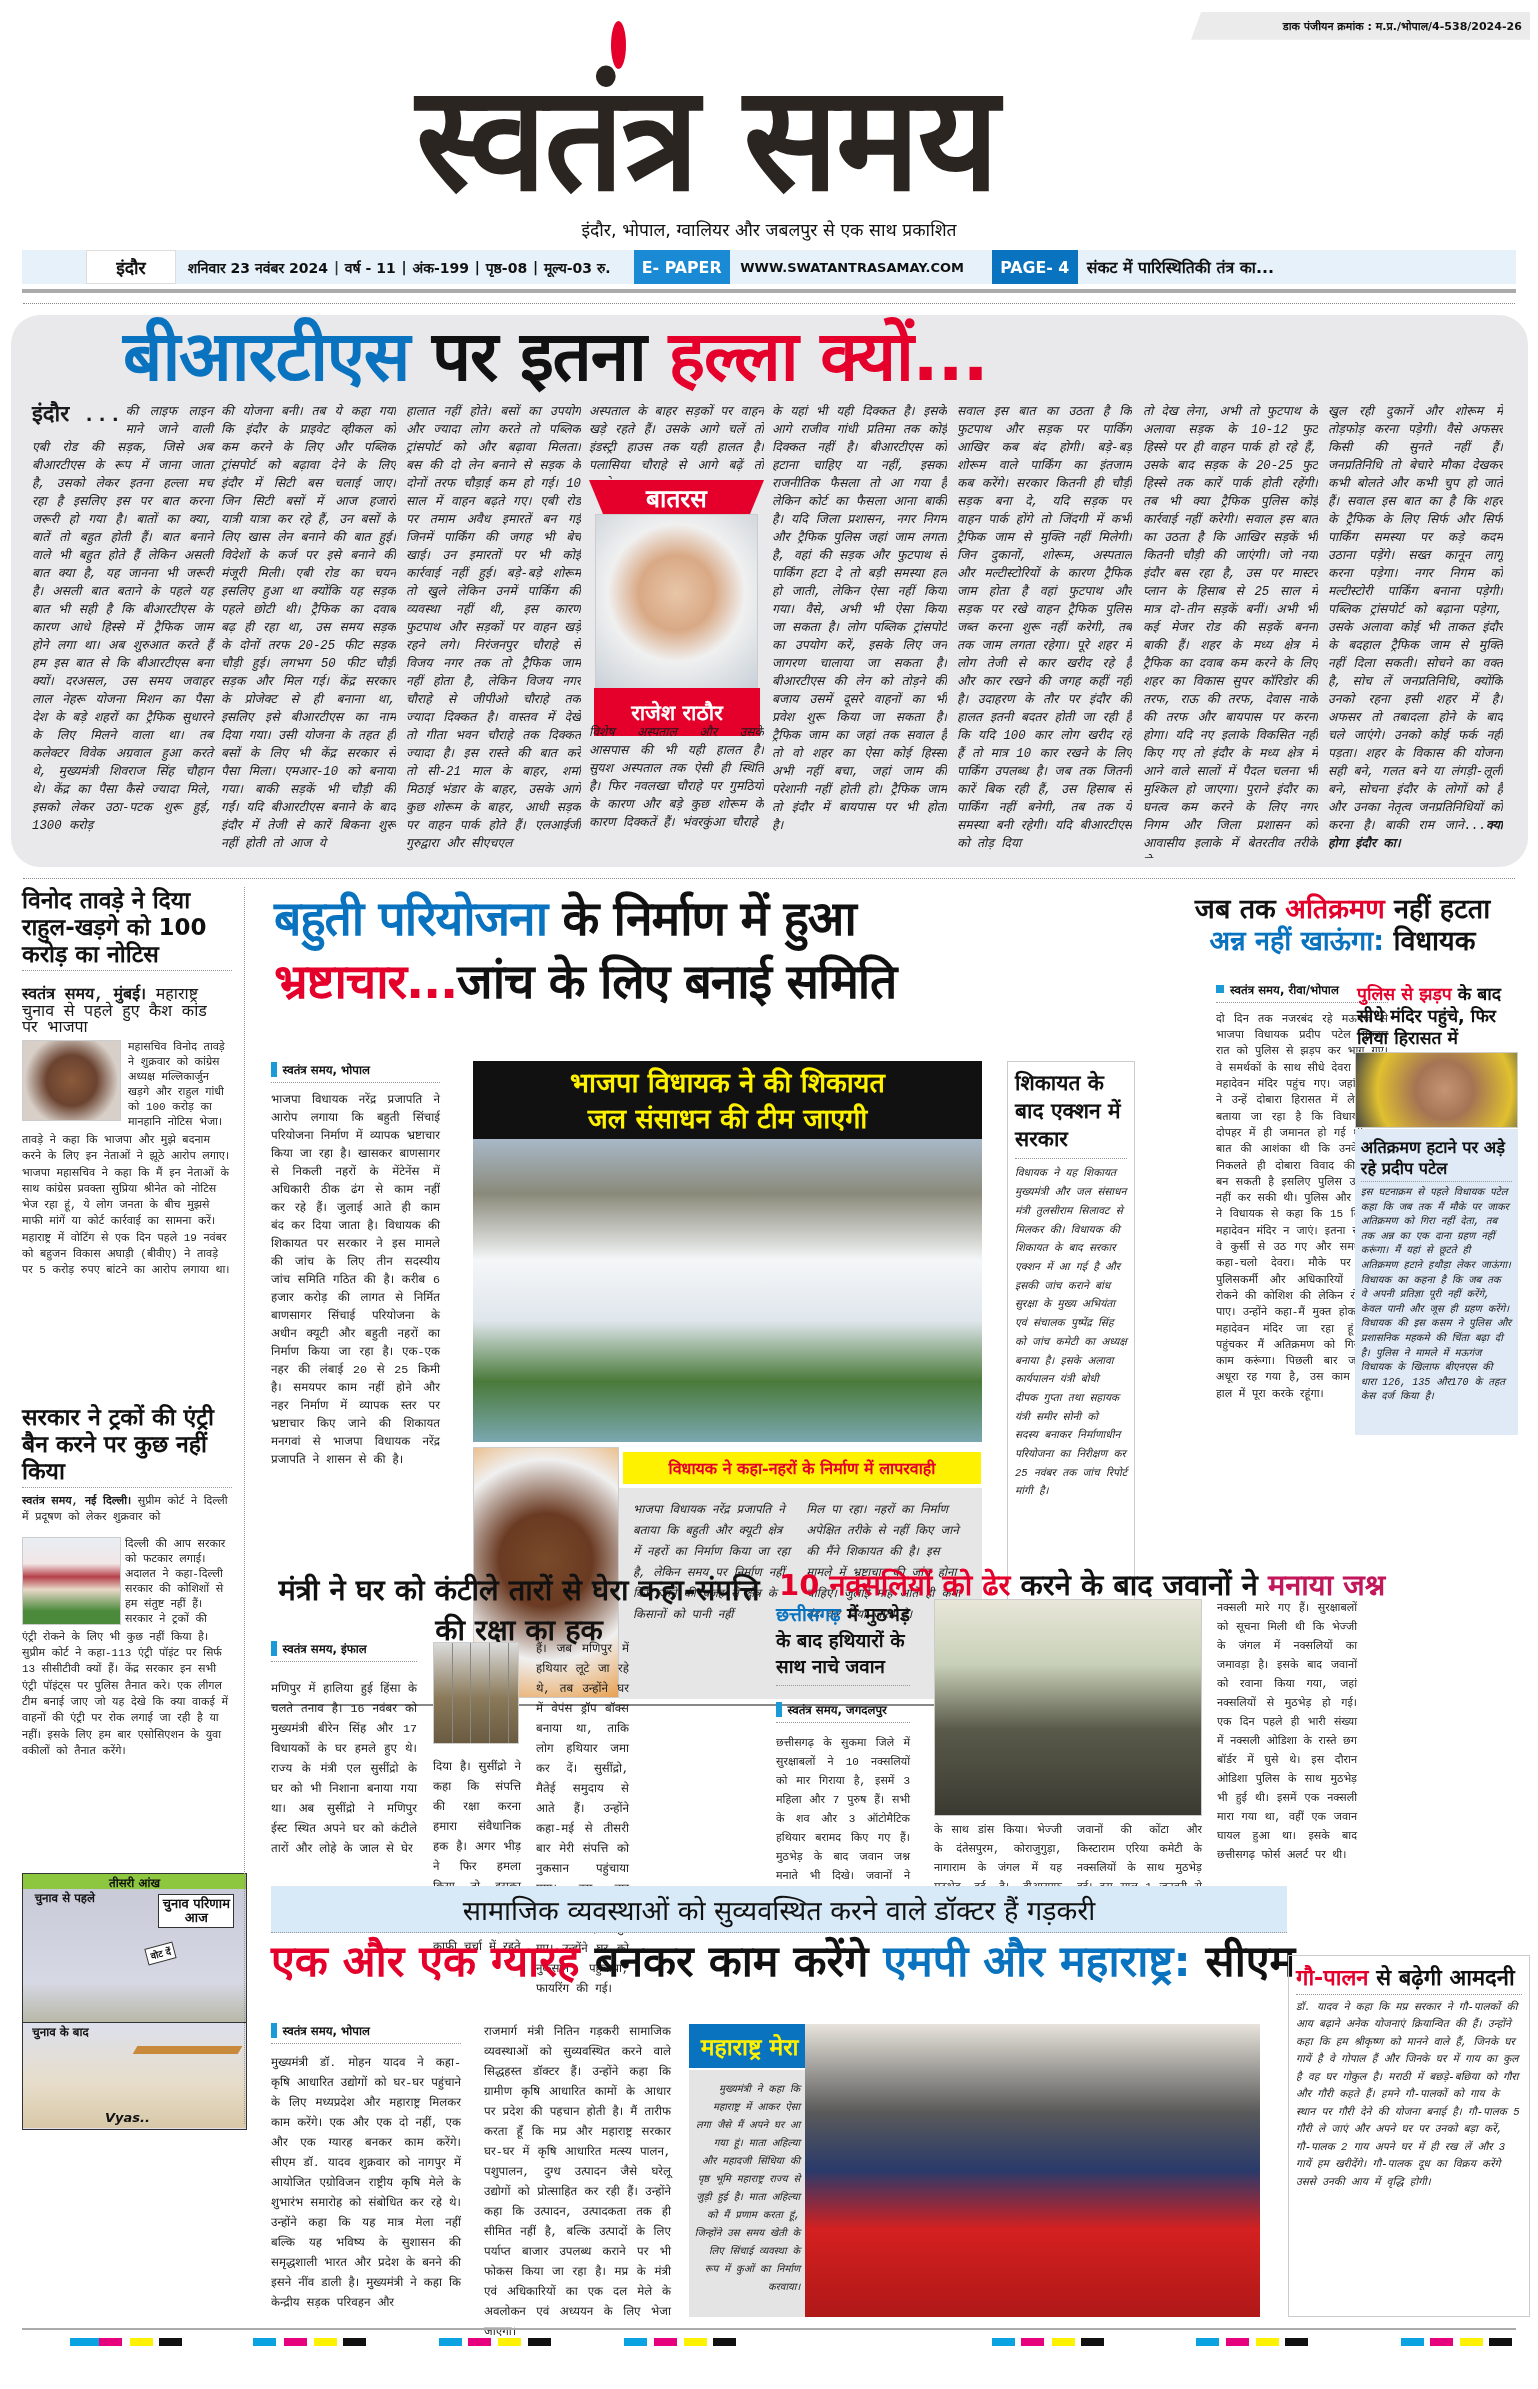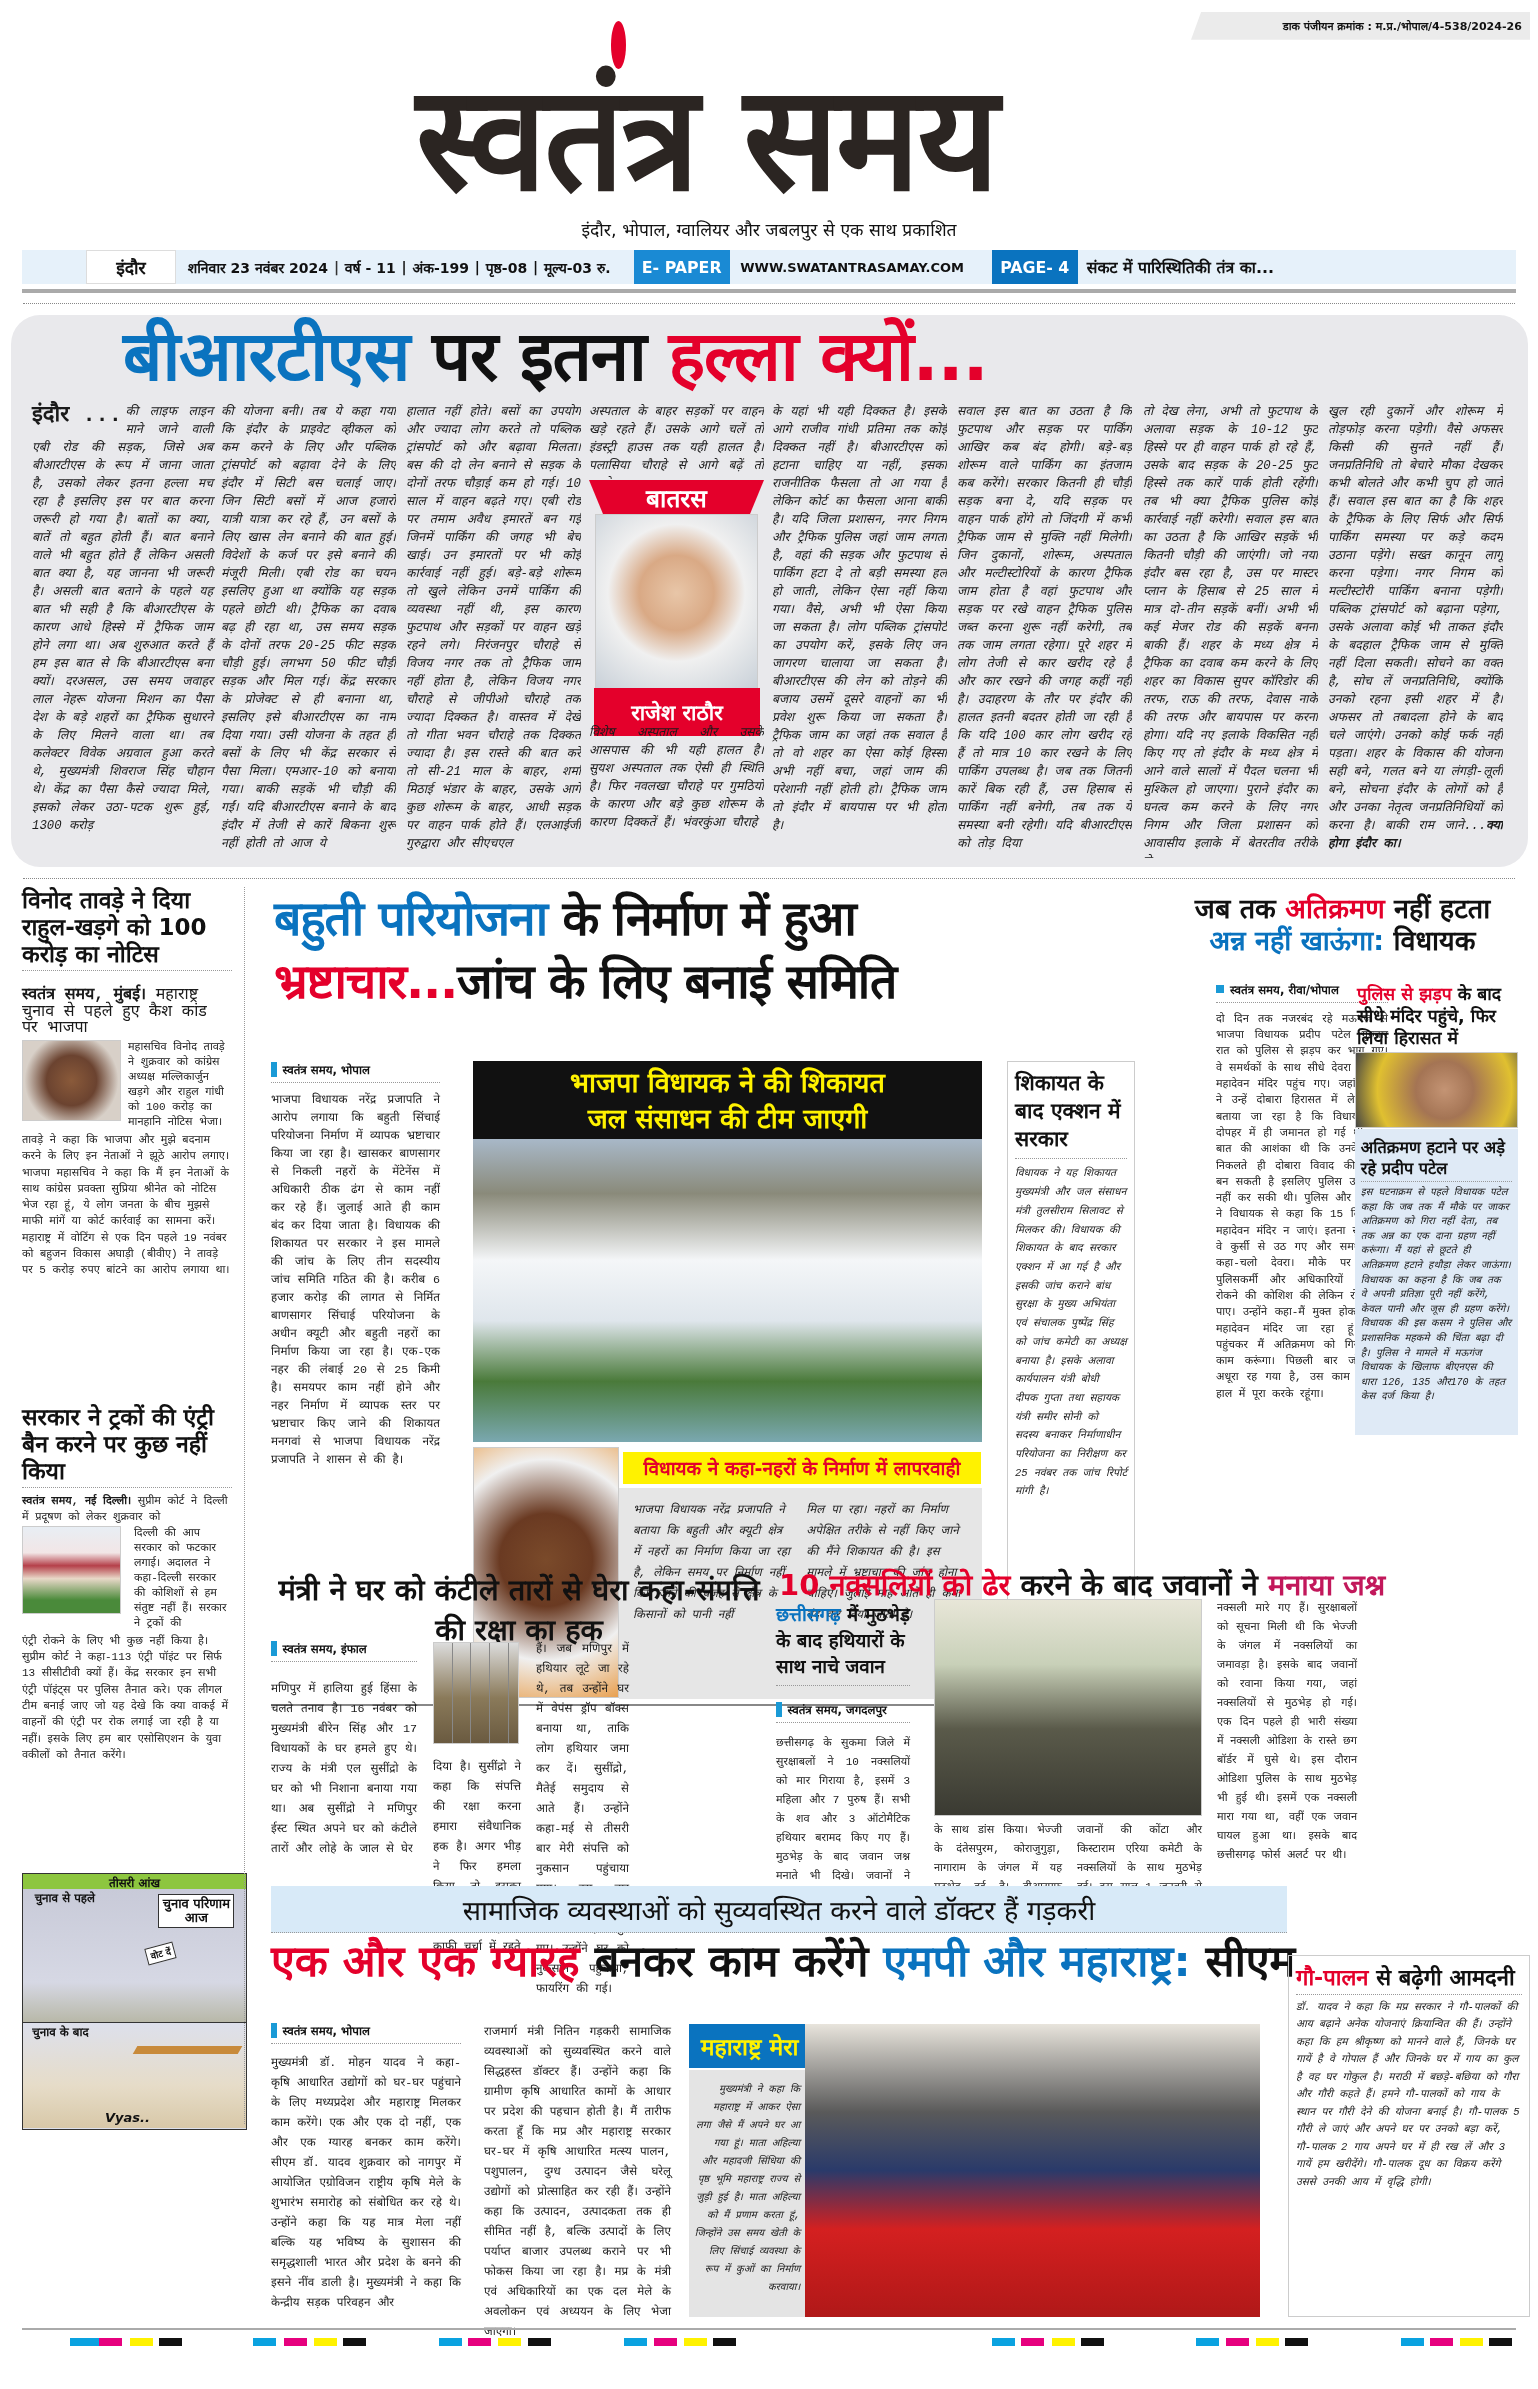--- a/index.html
+++ b/index.html
@@ -93,21 +93,21 @@
   </div>
   <div class="body-text" style="font-size:11px;line-height:16.3px;text-align:left;margin-top:2.3px">तावड़े ने कहा कि भाजपा और मुझे बदनाम करने के लिए इन नेताओं ने झूठे आरोप लगाए। भाजपा महासचिव ने कहा कि मैं इन नेताओं के साथ कांग्रेस प्रवक्ता सुप्रिया श्रीनेत को नोटिस भेज रहा हूं, ये लोग जनता के बीच मुझसे माफी मांगें या कोर्ट कार्रवाई का सामना करें। महाराष्ट्र में वोटिंग से एक दिन पहले 19 नवंबर को बहुजन विकास अघाड़ी (बीवीए) ने तावड़े पर 5 करोड़ रुपए बांटने का आरोप लगाया था।</div>
 </div>
 
 <div class="abs" style="left:22px;top:1404px;width:210px">
   <div class="headline" style="font-size:23px;line-height:27px;padding-bottom:2.3px;border-bottom:1.2px dotted #999">सरकार ने ट्रकों की एंट्री बैन करने पर कुछ नहीं किया</div>
   <div class="body-text" style="margin-top:4.7px;font-size:11px;line-height:16.3px;text-align:left">
     <b>स्वतंत्र समय, नई दिल्ली।</b>
     <span>सुप्रीम कोर्ट ने दिल्ली में प्रदूषण को लेकर शुक्रवार को</span>
   </div>
-  <div style="display:flex;gap:13px;margin-top:0">
+  <div style="display:flex;gap:4px;margin-top:11px">
     <div class="photo" style="width:99px;height:88px;flex:none;background:linear-gradient(180deg,#e8eef4 0,#f2e6e6 30%,#b5404a 45%,#e8d8c8 60%,#4a8a3a 85%)"></div>
     <div class="body-text" style="font-size:11px;line-height:15px;text-align:left">दिल्ली की आप सरकार को फटकार लगाई। अदालत ने कहा-दिल्ली सरकार की कोशिशों से हम संतुष्ट नहीं हैं। सरकार ने ट्रकों की</div>
   </div>
   <div class="body-text" style="font-size:11px;line-height:16.3px;text-align:left;margin-top:2.3px">एंट्री रोकने के लिए भी कुछ नहीं किया है। सुप्रीम कोर्ट ने कहा-113 एंट्री पॉइंट पर सिर्फ 13 सीसीटीवी क्यों हैं। केंद्र सरकार इन सभी एंट्री पॉइंट्स पर पुलिस तैनात करे। एक लीगल टीम बनाई जाए जो यह देखे कि क्या वाकई में वाहनों की एंट्री पर रोक लगाई जा रही है या नहीं। इसके लिए हम बार एसोसिएशन के युवा वकीलों को तैनात करेंगे।</div>
 </div>
 
 <div class="abs" style="left:22px;top:1873px;width:225px;height:257px;border:1.2px solid #333;background:#dde0ec">
   <div style="height:15px;background:#8dc63f;display:flex;align-items:center;justify-content:center;font-size:11.7px;font-weight:bold">
       <span>तीसरी आंख</span>
     </div>
@@ -135,21 +135,21 @@
       <span>स्वतंत्र समय, भोपाल</span>
     </div>
   <div class="body-text" style="font-size:11.7px;line-height:18px">भाजपा विधायक नरेंद्र प्रजापति ने आरोप लगाया कि बहुती सिंचाई परियोजना निर्माण में व्यापक भ्रष्टाचार किया जा रहा है। खासकर बाणसागर से निकली नहरों के मेंटेनेंस में अधिकारी ठीक ढंग से काम नहीं कर रहे हैं। जुलाई आते ही काम बंद कर दिया जाता है। विधायक की शिकायत पर सरकार ने इस मामले की जांच के लिए तीन सदस्यीय जांच समिति गठित की है। करीब 6 हजार करोड़ की लागत से निर्मित बाणसागर सिंचाई परियोजना के अधीन क्यूटी और बहुती नहरों का निर्माण किया जा रहा है। एक-एक नहर की लंबाई 20 से 25 किमी है। समयपर काम नहीं होने और नहर निर्माण में व्यापक स्तर पर भ्रष्टाचार किए जाने की शिकायत मनगवां से भाजपा विधायक नरेंद्र प्रजापति ने शासन से की है।</div>
 </div>
 <div class="abs" style="left:473px;top:1061px;width:509px;height:78px;background:#111;color:#fff200;text-align:center;font-weight:bold;font-size:27px;line-height:36px;padding-top:3.5px">
   <div>भाजपा विधायक ने की शिकायत</div>
   <div>जल संसाधन की टीम जाएगी</div>
 </div>
 <div class="abs" style="left:473px;top:1139px;width:509px;height:303px;background:linear-gradient(180deg,#a8b8c8 0,#8a8a7a 18%,#f4f6f8 40%,#dfe6ec 60%,#4a7a3a 80%,#7aa8b0 100%)"></div>
 <div class="abs photo" style="left:473px;top:1447px;width:146px;height:251px;background:radial-gradient(circle at 50% 45%,#7a4a2a 0,#6a3a22 30%,#f0f0f0 65%,#e8a050 100%)"></div>
-<div class="abs" style="left:623px;top:1452px;width:358px;height:32px;background:#fff200;color:#e4002b;font-size:19px;font-weight:bold;display:flex;align-items:center;justify-content:center">
+<div class="abs" style="left:623px;top:1452px;width:358px;height:32px;background:#fff200;color:#e4002b;font-size:16px;font-weight:bold;display:flex;align-items:center;justify-content:center">
     <span>विधायक ने कहा-नहरों के निर्माण में लापरवाही</span>
   </div>
 <div class="abs" style="left:619px;top:1488px;width:363px;height:211px;background:#e6e6e6;display:flex;gap:11.7px;padding:11.7px 14px">
   <div class="body-text it" style="font-size:11.7px;line-height:21px;text-align:left;flex:1">भाजपा विधायक नरेंद्र प्रजापति ने बताया कि बहुती और क्यूटी क्षेत्र में नहरों का निर्माण किया जा रहा है, लेकिन समय पर निर्माण नहीं किए जाने की वजह से क्षेत्र के किसानों को पानी नहीं</div>
   <div class="body-text it" style="font-size:11.7px;line-height:21px;text-align:left;flex:1">मिल पा रहा। नहरों का निर्माण अपेक्षित तरीके से नहीं किए जाने की मैंने शिकायत की है। इस मामले में भ्रष्टाचार की जांच होना चाहिए। जुलाई माह आते ही कमा बंद कर दिया जाता है।</div>
 </div>
 <div class="abs" style="left:1007px;top:1061px;width:128px;height:637px;border:1.2px solid #ccc;padding:7px">
   <div class="headline" style="font-size:21px;line-height:28px;padding-bottom:4.7px;border-bottom:1.2px dotted #999;margin-bottom:5.8px">शिकायत के बाद एक्शन में सरकार</div>
   <div class="body-text it" style="font-size:10.5px;line-height:18.7px;text-align:left">विधायक ने यह शिकायत मुख्यमंत्री और जल संसाधन मंत्री तुलसीराम सिलावट से मिलकर की। विधायक की शिकायत के बाद सरकार एक्शन में आ गई है और इसकी जांच कराने बांध सुरक्षा के मुख्य अभियंता एवं संचालक पुष्पेंद्र सिंह को जांच कमेटी का अध्यक्ष बनाया है। इसके अलावा कार्यपालन यंत्री बोधी दीपक गुप्ता तथा सहायक यंत्री समीर सोनी को सदस्य बनाकर निर्माणाधीन परियोजना का निरीक्षण कर 25 नवंबर तक जांच रिपोर्ट मांगी है।</div>
 </div>

